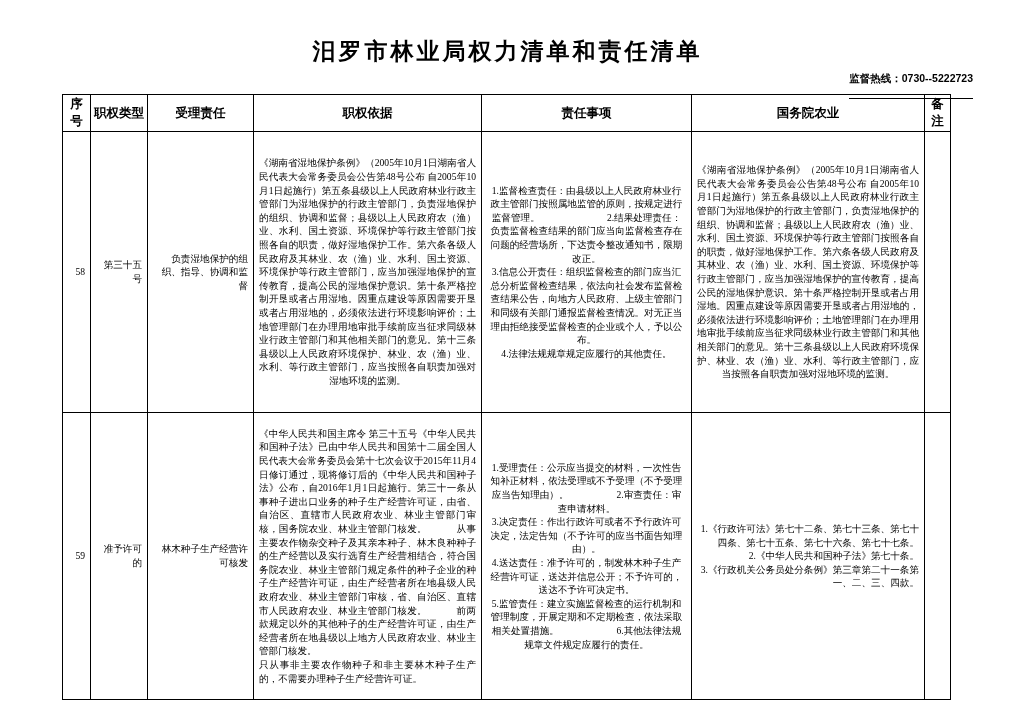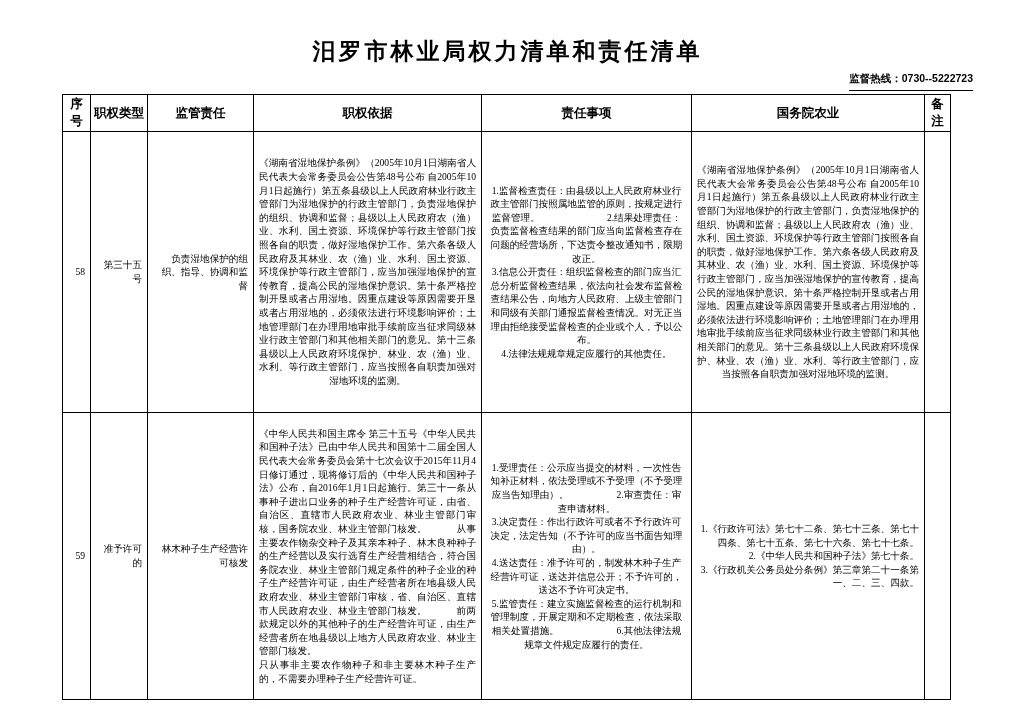--- a/index.html
+++ b/index.html
@@ -24,21 +24,21 @@
     letter-spacing: 3px;
     font-family: "Liberation Sans", sans-serif;
   }
   .hotline {
     position: absolute;
     top: 72px;
     right: 42px;
     font-size: 10.5px;
     font-weight: bold;
     border-bottom: 1px solid #000;
-    padding-bottom: 4px;
+    padding-bottom: 12px;
     font-family: "Liberation Sans", sans-serif;
   }
   table.power-table {
     position: absolute;
     left: 62px;
     top: 94px;
     width: 888px;
     border-collapse: collapse;
     table-layout: fixed;
     border: 1.5px solid #000;
@@ -85,21 +85,21 @@
       <col style="width:106px">
       <col style="width:228px">
       <col style="width:210px">
       <col style="width:233px">
       <col style="width:26px">
     </colgroup>
     <thead>
       <tr>
         <th>序号</th>
         <th>职权类型</th>
-        <th>监管责任</th>
+        <th>受理责任</th>
         <th>职权依据</th>
         <th>责任事项</th>
         <th>国务院农业</th>
         <th>备注</th>
       </tr>
     </thead>
     <tbody>
       <tr class="row-58">
         <td class="c-center">58</td>
         <td class="c-center">第三十五号</td>

